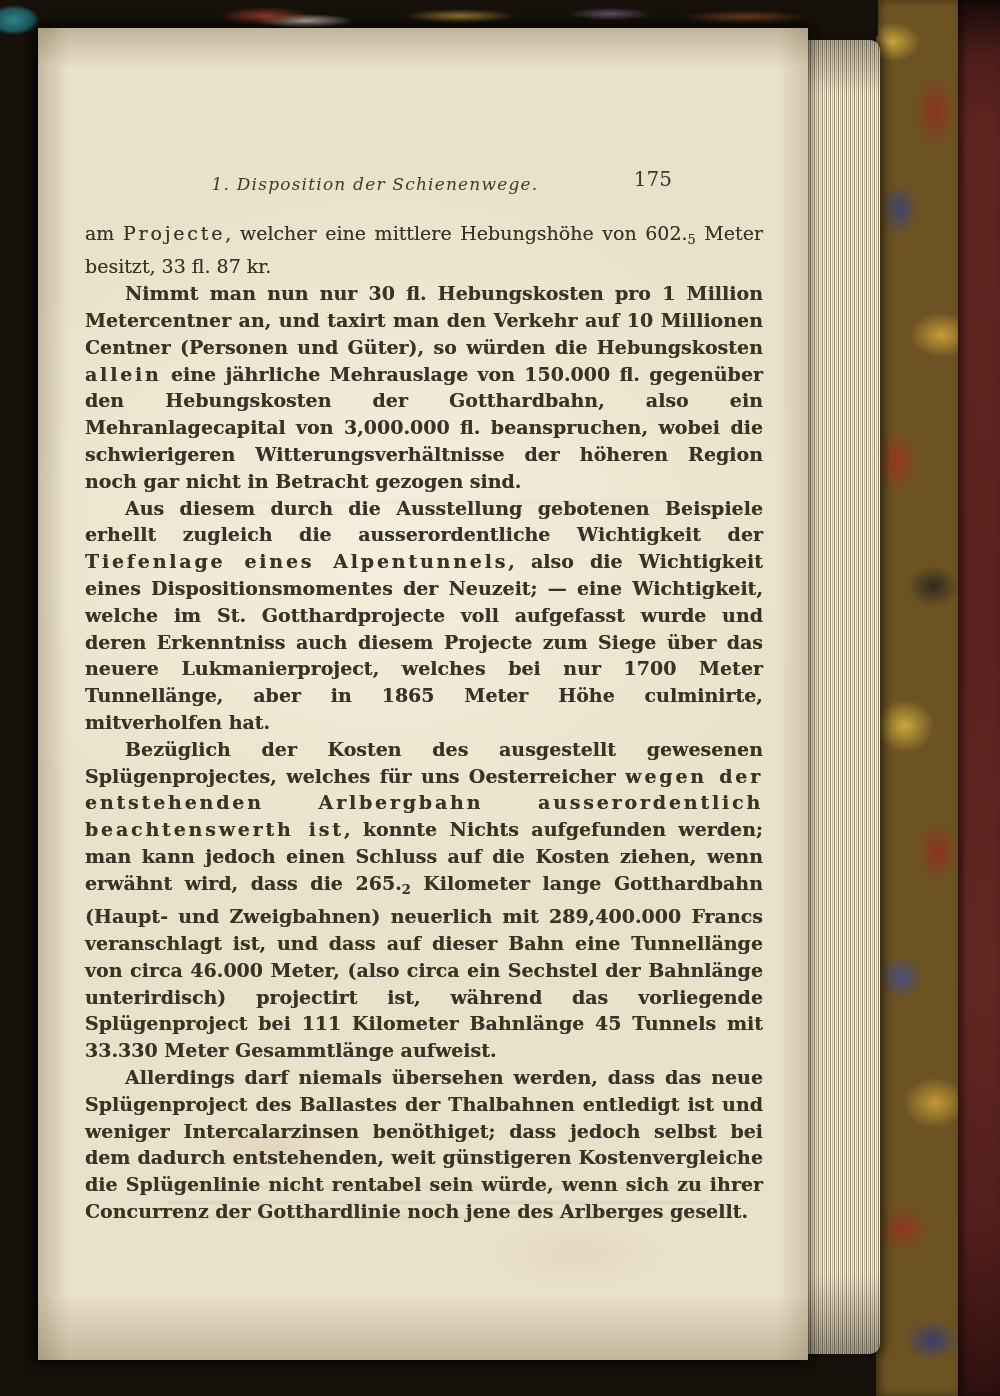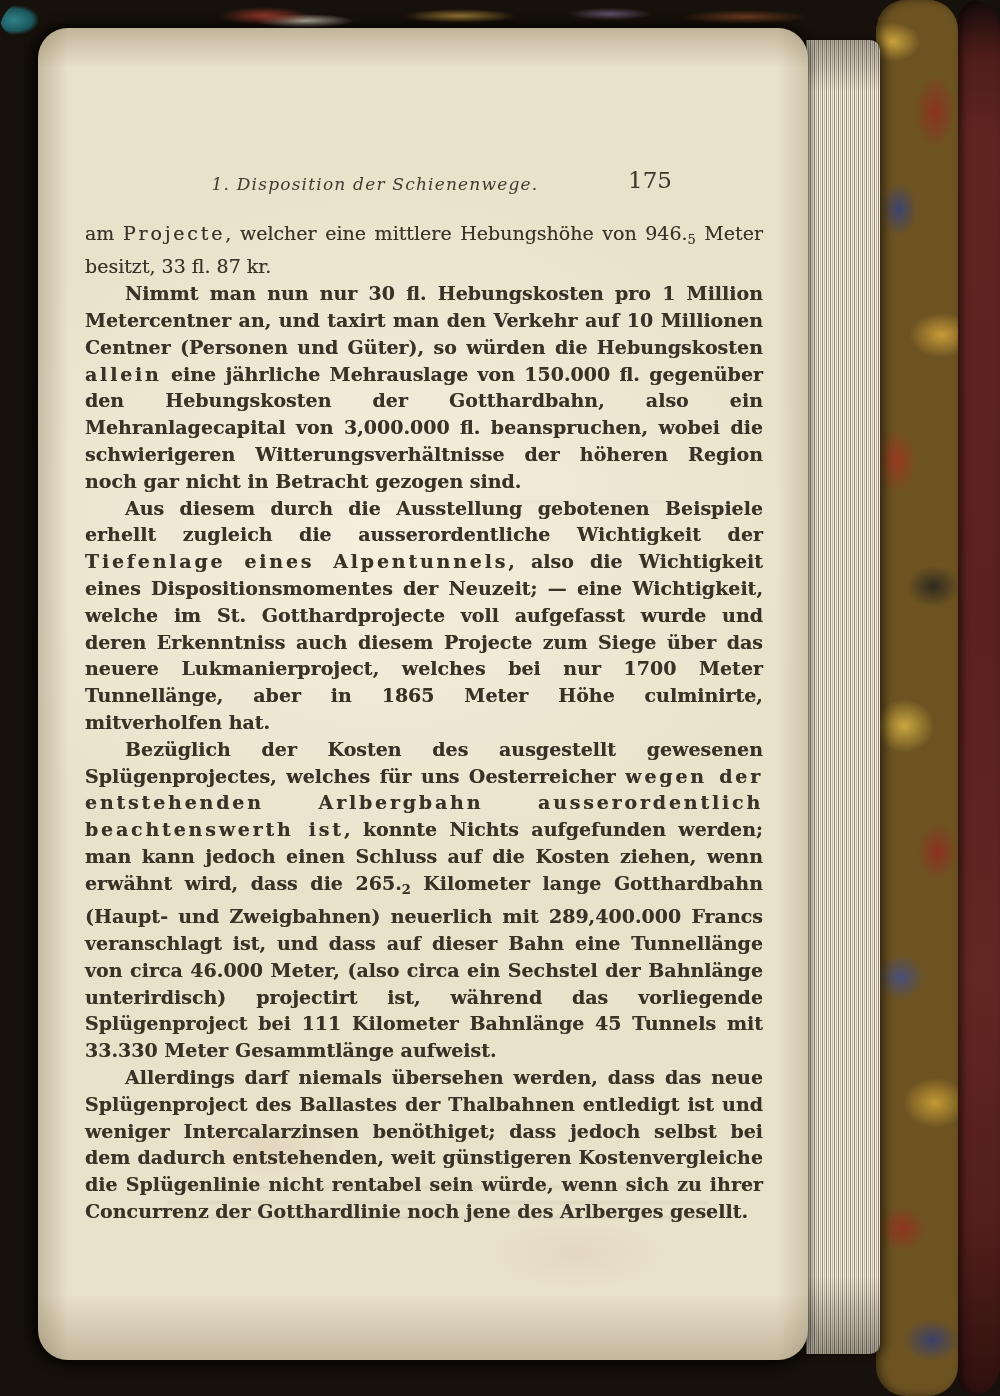--- a/index.html
+++ b/index.html
@@ -1,15 +1,15 @@
 <!DOCTYPE html>
 <html><head>
 <meta charset="utf-8">
 <style>
-  * { margin:0; padding:0; box-sizing:border-box;border-radius:30px; }
+  * { margin:0; padding:0; box-sizing:border-box; }
   html, body { width:1000px; height:1396px; }
   body {
     position:relative;
     overflow:hidden;
     background:#17110b;
     font-family:"DejaVu Serif","Liberation Serif",serif;
   }
   .layer { position:absolute; }
 
   
@@ -81,21 +81,21 @@
   }
 
   .running-title {
     position:absolute; top:146px; left:50%;
     transform:translateX(calc(-50% - 48px));
     font-style:italic; font-size:17px; letter-spacing:1.2px;
     color:#43392e; white-space:nowrap;
   }
   .folio {
     position:absolute; top:139px; right:136px;
-    font-size:23px; color:#3d342a;
+    font-size:20px; color:#3d342a;
   }
 
   .text-block {
     position:absolute; top:192px; left:47px; width:678px;
     color:#3a3127; font-size:19px; line-height:26.8px;
     text-align:justify;
     text-shadow:0 0 .4px rgba(58,49,39,.55);
   }
   .para { margin:0; }
   .para.indent { text-indent:40px;font-weight:bold; }
@@ -116,21 +116,21 @@
 
 <div class="layer top-edge"></div>
 <div class="layer board"></div>
 <div class="layer spine"></div>
 <div class="layer stack"></div>
 
 <div class="layer page">
   <div class="running-title">1. Disposition der Schienenwege.</div>
   <div class="folio">175</div>
   <div class="text-block">
-      <p class="para"><span>am </span><span class="sp">Projecte</span><span>, welcher eine mittlere Hebungshöhe von 946.</span><span class="sub">5</span><span> Meter besitzt, 33 fl. 87 kr.</span></p>
+      <p class="para"><span>am </span><span class="sp">Projecte</span><span>, welcher eine mittlere Hebungshöhe von 602.</span><span class="sub">5</span><span> Meter besitzt, 33 fl. 87 kr.</span></p>
       <p class="para indent"><span>Nimmt man nun nur 30 fl. Hebungskosten pro 1 Million Metercentner an, und taxirt man den Verkehr auf 10 Millionen Centner (Personen und Güter), so würden die Hebungskosten </span><span class="sp">allein</span><span> eine jährliche Mehrauslage von 150.000 fl. gegenüber den Hebungskosten der Gotthardbahn, also ein Mehranlagecapital von 3,000.000 fl. beanspruchen, wobei die schwierigeren Witterungsverhältnisse der höheren Region noch gar nicht in Betracht gezogen sind.</span></p>
       <p class="para indent"><span>Aus diesem durch die Ausstellung gebotenen Beispiele erhellt zugleich die ausserordentliche Wichtigkeit der </span><span class="sp">Tiefenlage eines Alpentunnels</span><span>, also die Wichtigkeit eines Dispositionsmomentes der Neuzeit; — eine Wichtigkeit, welche im St. Gotthardprojecte voll aufgefasst wurde und deren Erkenntniss auch diesem Projecte zum Siege über das neuere Lukmanierproject, welches bei nur 1700 Meter Tunnellänge, aber in 1865 Meter Höhe culminirte, mitverholfen hat.</span></p>
       <p class="para indent"><span>Bezüglich der Kosten des ausgestellt gewesenen Splügenprojectes, welches für uns Oesterreicher </span><span class="sp">wegen der entstehenden Arlbergbahn ausserordentlich beachtenswerth ist</span><span>, konnte Nichts aufgefunden werden; man kann jedoch einen Schluss auf die Kosten ziehen, wenn erwähnt wird, dass die 265.</span><span class="sub">2</span><span> Kilometer lange Gotthardbahn (Haupt- und Zweigbahnen) neuerlich mit 289,400.000 Francs veranschlagt ist, und dass auf dieser Bahn eine Tunnellänge von circa 46.000 Meter, (also circa ein Sechstel der Bahnlänge unterirdisch) projectirt ist, während das vorliegende Splügenproject bei 111 Kilometer Bahnlänge 45 Tunnels mit 33.330 Meter Gesammtlänge aufweist.</span></p>
       <p class="para indent"><span>Allerdings darf niemals übersehen werden, dass das neue Splügenproject des Ballastes der Thalbahnen entledigt ist und weniger Intercalarzinsen benöthiget; dass jedoch selbst bei dem dadurch entstehenden, weit günstigeren Kostenvergleiche die Splügenlinie nicht rentabel sein würde, wenn sich zu ihrer Concurrenz der Gotthardlinie noch jene des Arlberges gesellt.</span></p>
     </div>
   <div class="smudge smudge-a"></div>
   <div class="smudge smudge-b"></div>
 </div>
 
 </body></html>

